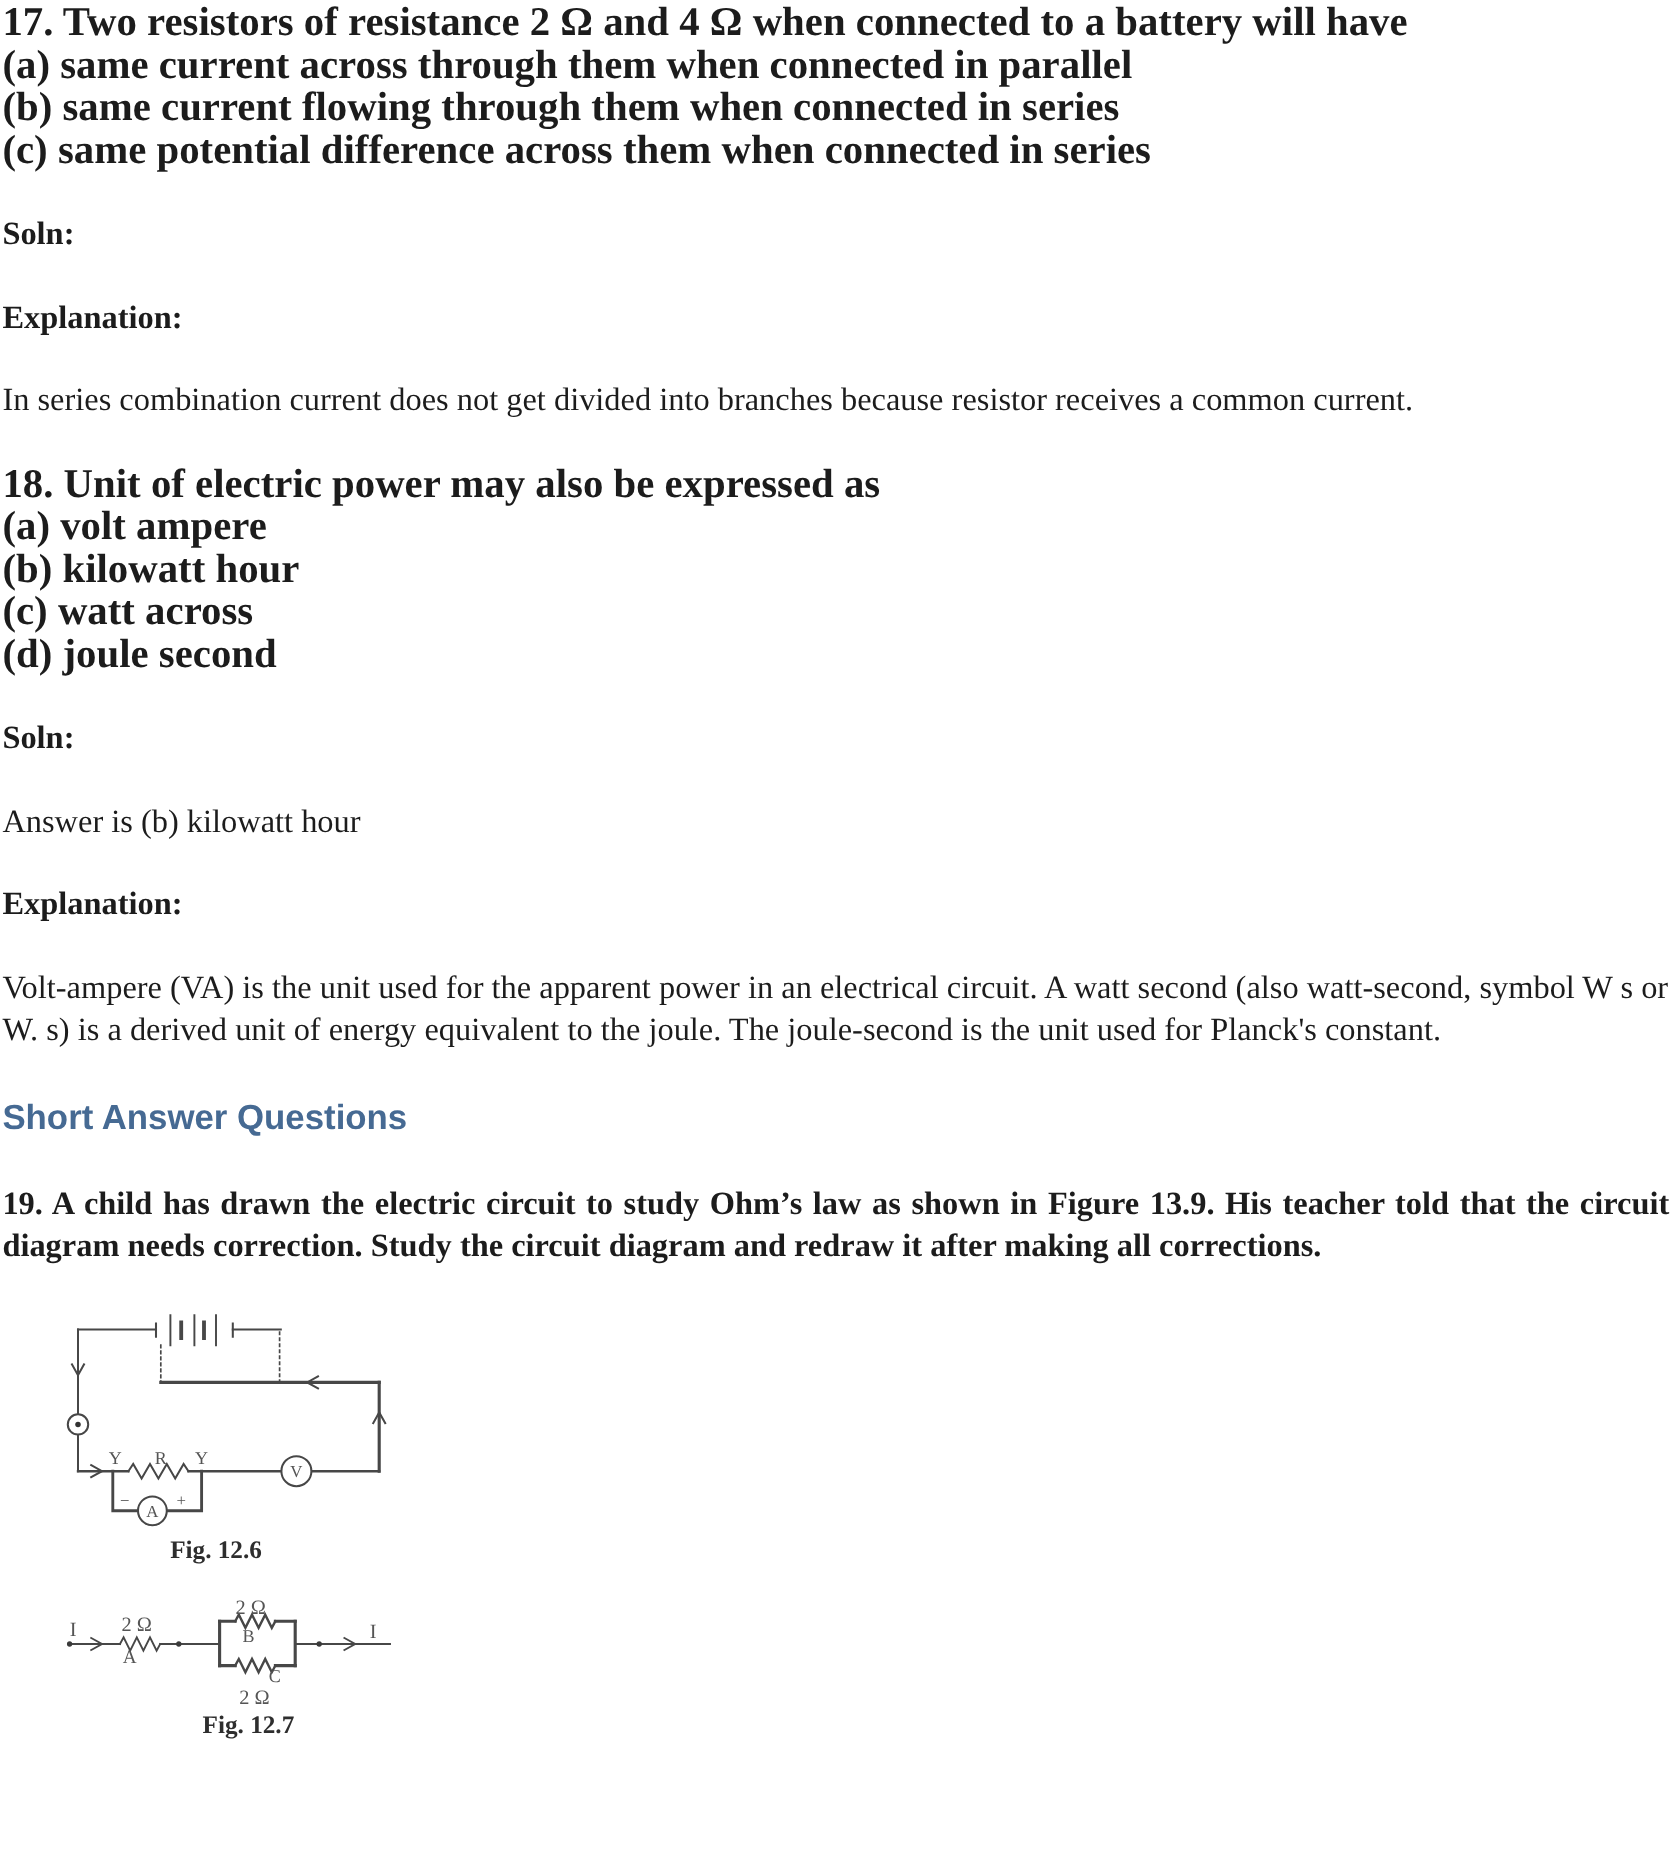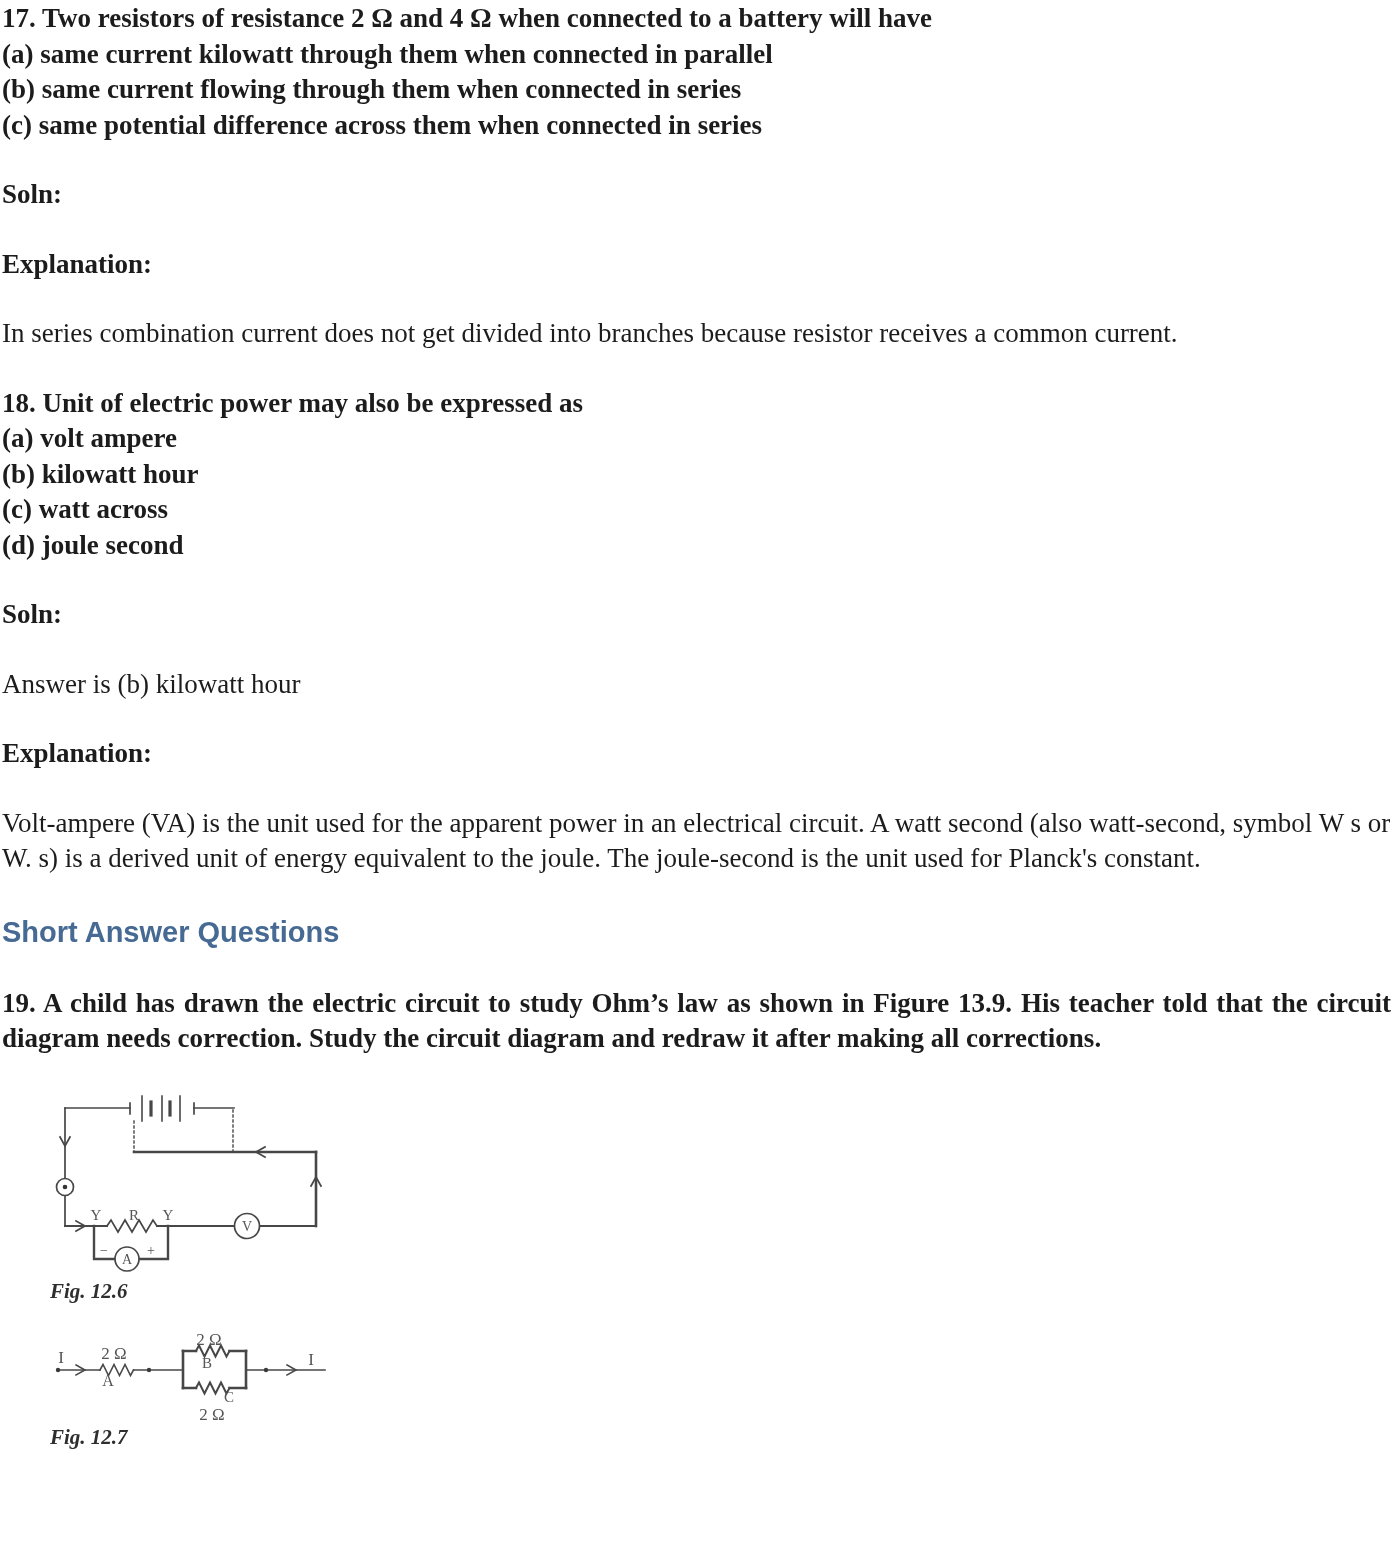--- a/index.html
+++ b/index.html
@@ -4,47 +4,47 @@
 <style>
   html,body{margin:0;padding:0;background:#ffffff;}
   body{
     width:1395px;height:1563px;overflow:hidden;
     font-family:"Liberation Serif",serif;
     color:#1c1c1c;
   }
   .doc{padding:1px 4px 0 2px;}
   .para{font-size:27px;line-height:35.5px;margin:0 0 34px 0;}
   .bold{font-weight:bold;}
-  .qline{font-size:27px;line-height:35.5px;font-weight:bold;}
+  .qline{font-size:34px;line-height:35.5px;font-weight:bold;}
   .justify{text-align:justify;}
   .section-heading{
     font-family:"Liberation Sans",sans-serif;
     font-weight:bold;font-size:29px;line-height:42px;
     margin:6px 0 33px 0;
   }
   .figure{margin:0;}
   .fig1{margin:36px 0 0 48px;}
   .fig2{margin:28px 0 0 48px;}
   .fig-caption{
-    font-weight:bold;font-style:italic;font-size:21px;line-height:24px;
-    color:#2e2e2e;margin:0;
+    font-weight:bold;font-size:21px;line-height:24px;
+    color:#2e2e2e;text-align:center;margin:0;
   }
   .cap1{width:260px;}
   .cap2{width:314px;margin-top:2px;}
   svg{display:block;}
   svg text{font-family:"Liberation Serif",serif;fill:#555555;}
 </style>
 </head>
 <body>
 
 <div class="doc">
 
   <div class="para">
     <div class="qline">17. Two resistors of resistance 2 Ω and 4 Ω when connected to a battery will have</div>
-    <div class="qline">(a) same current kilowatt through them when connected in parallel</div>
+    <div class="qline">(a) same current across through them when connected in parallel</div>
     <div class="qline">(b) same current flowing through them when connected in series</div>
     <div class="qline">(c) same potential difference across them when connected in series</div>
   </div>
 
   <p class="para bold">Soln:</p>
   <p class="para bold">Explanation:</p>
   <p class="para">In series combination current does not get divided into branches because resistor receives a common  current.</p>
 
   <div class="para">
     <div class="qline">18. Unit of electric power may also be expressed as</div>

